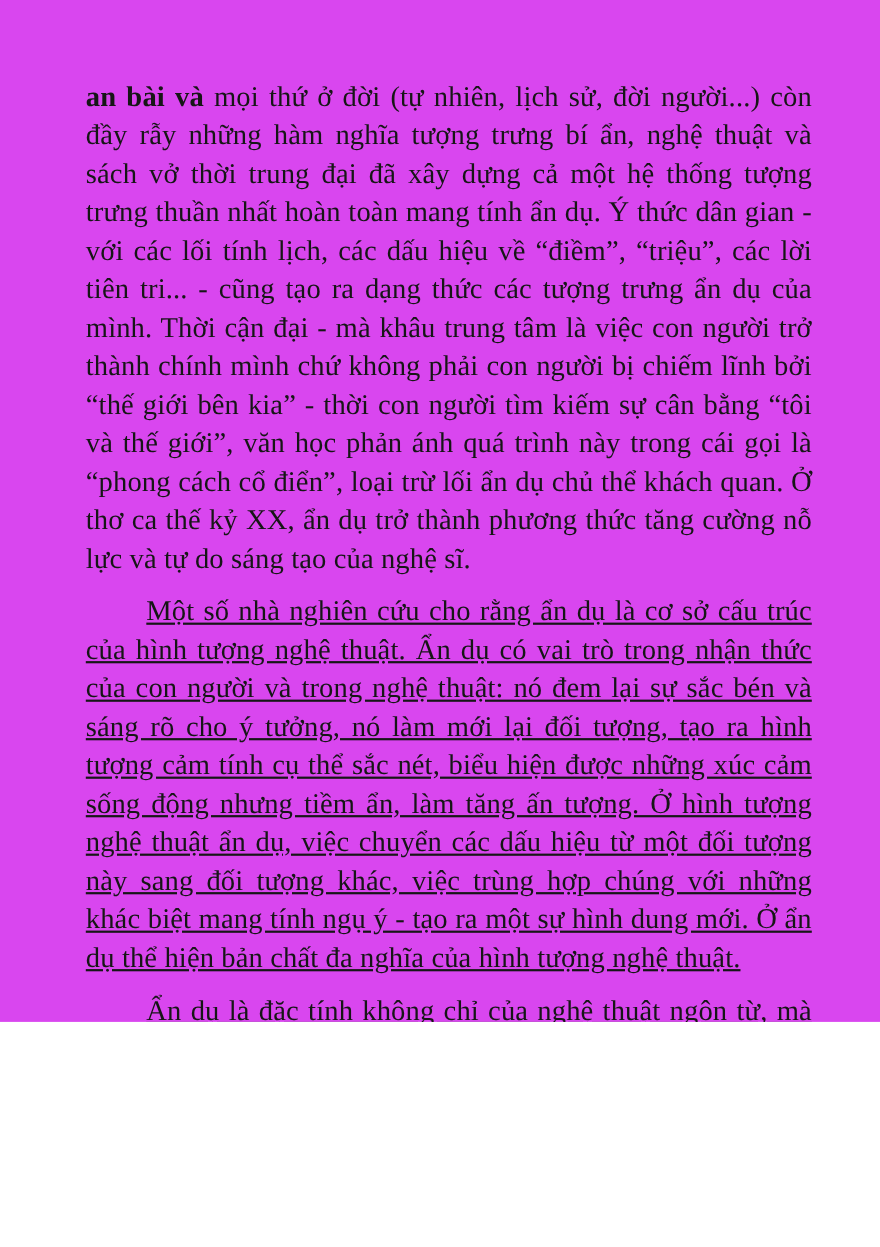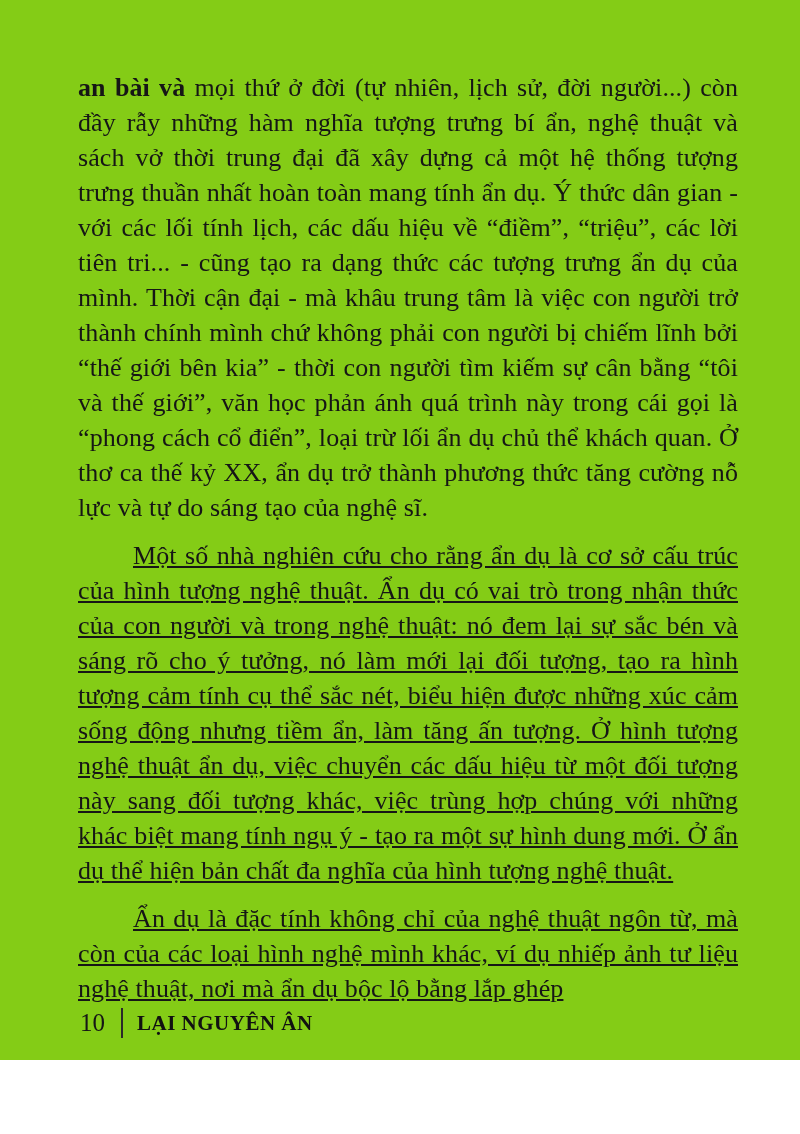--- a/index.html
+++ b/index.html
@@ -3,22 +3,22 @@
 <meta charset="utf-8">
 <style>
   html, body {
     margin: 0;
     padding: 0;
     background: #ffffff;
   }
   .page {
     position: relative;
     width: 800px;
-    height: 1060px;
-    background: #84cc16;
+    height: 929px;
+    background: #d946ef;
     overflow: hidden;
     font-family: "Liberation Serif", "DejaVu Serif", serif;
     color: #161616;
   }
   .text-block {
     position: absolute;
     top: 70px;
     left: 78px;
     width: 660px;
   }

